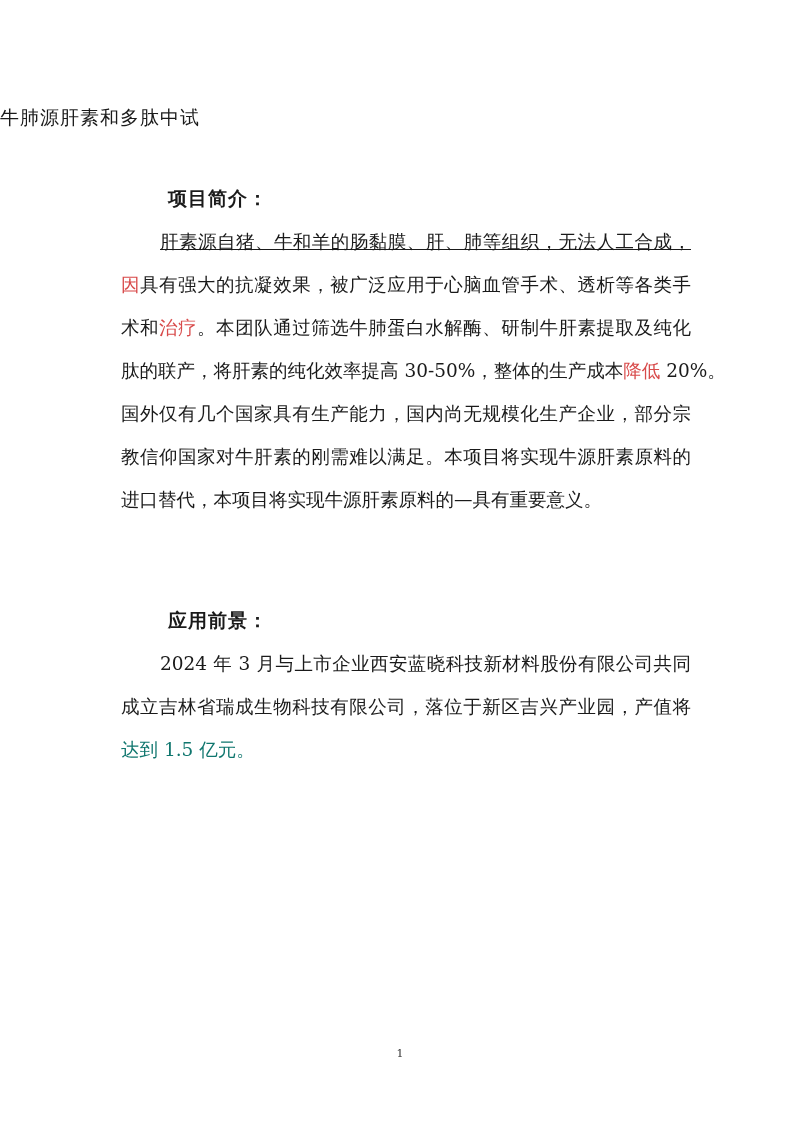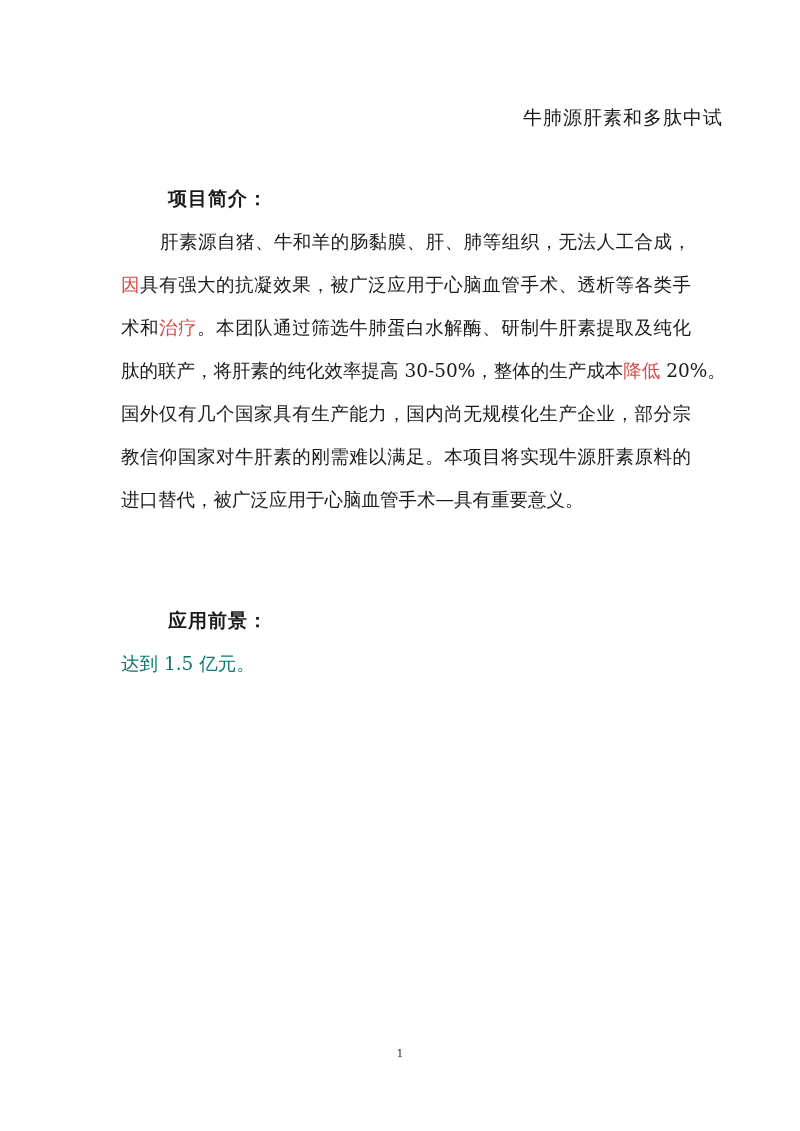--- a/index.html
+++ b/index.html
@@ -1,19 +1,19 @@
 <!DOCTYPE html>
 <html><head>
 <meta charset="utf-8">
 <style>
   html, body { margin: 0; padding: 0; background: #ffffff; }
   body { width: 800px; height: 1131px; position: relative; overflow: hidden;
          font-family: "DejaVu Serif", "Liberation Serif", serif; color: #1a1a1a; }
   .page { position: absolute; left: 0; top: 0; width: 800px; height: 1131px; }
-  .title { position: absolute; top: 105px; left: 0; width: 723px; text-align: right;
+  .title { position: absolute; top: 105px; left: 0; width: 723px; text-align: left;
            font-family: "DejaVu Sans", sans-serif; font-size: 19px; font-weight: normal; letter-spacing: 1px; }
   .heading { position: absolute; left: 168px; font-family: "DejaVu Sans", sans-serif;
              font-size: 19px; font-weight: bold; letter-spacing: 1px; }
   .h1 { top: 186px; }
   .h2 { top: 608px; }
   .para { position: absolute; left: 121px; width: 570px; font-size: 18.5px;
           line-height: 43px; text-align: justify; text-align-last: left; }
   .p1 { top: 220px; }
   .p2 { top: 642px; }
   .line { display: block; white-space: nowrap; text-align: justify; text-align-last: justify; }
@@ -23,28 +23,30 @@
              font-size: 11px; color: #333; }
 </style>
 </head>
 <body>
 
 <div class="page">
   <div class="title">牛肺源肝素和多肽中试</div>
 
   <div class="heading h1">项目简介：</div>
   <div class="para p1">
-      <span class="line indent"><span style="color: rgb(26, 26, 26);">肝素源自猪、牛和羊的肠黏膜、肝、肺等组织，无法人工合成，</span></span>
+      <span class="line indent"><span style="color: rgb(26, 26, 26); text-decoration: underline;">肝素源自猪、牛和羊的肠黏膜、肝、肺等组织，无法人工合成，</span></span>
       <span class="line"><span style="color: rgb(216, 74, 74);">因</span><span style="color: rgb(26, 26, 26);">具有强大的抗凝效果，被广泛应用于心脑血管手术、透析等各类手</span></span>
       <span class="line"><span style="color: rgb(26, 26, 26);">术和</span><span style="color: rgb(216, 74, 74);">治疗</span><span style="color: rgb(26, 26, 26);">。本团队通过筛选牛肺蛋白水解酶、研制牛肝素提取及纯化</span></span>
       <span class="line"><span style="color: rgb(26, 26, 26);">肽的联产，将肝素的纯化效率提高 30-50%，整体的生产成本</span><span style="color: rgb(216, 74, 74);">降低</span><span style="color: rgb(26, 26, 26);"> 20%。</span></span>
       <span class="line"><span style="color: rgb(26, 26, 26);">国外仅有几个国家具有生产能力，国内尚无规模化生产企业，部分宗</span></span>
       <span class="line"><span style="color: rgb(26, 26, 26);">教信仰国家对牛肝素的刚需难以满足。本项目将实现牛源肝素原料的</span></span>
-      <span class="line last"><span style="color: rgb(26, 26, 26);">进口替代，被广泛应用于心脑血管手术—具有重要意义。</span></span>
+      <span class="line last"><span style="color: rgb(26, 26, 26);">进口替代，本项目将实现牛源肝素原料的—具有重要意义。</span></span>
     </div>
 
   <div class="heading h2">应用前景：</div>
   <div class="para p2">
+      <span class="line indent"><span style="color: rgb(26, 26, 26);">2024 年 3 月与上市企业西安蓝晓科技新材料股份有限公司共同</span></span>
+      <span class="line"><span style="color: rgb(26, 26, 26);">成立吉林省瑞成生物科技有限公司，落位于新区吉兴产业园，产值将</span></span>
       <span class="line last"><span style="color: #0f766e;">达到 1.5 亿元。</span></span>
     </div>
 
   <div class="pagenum">1</div>
 </div>
 
 </body></html>

